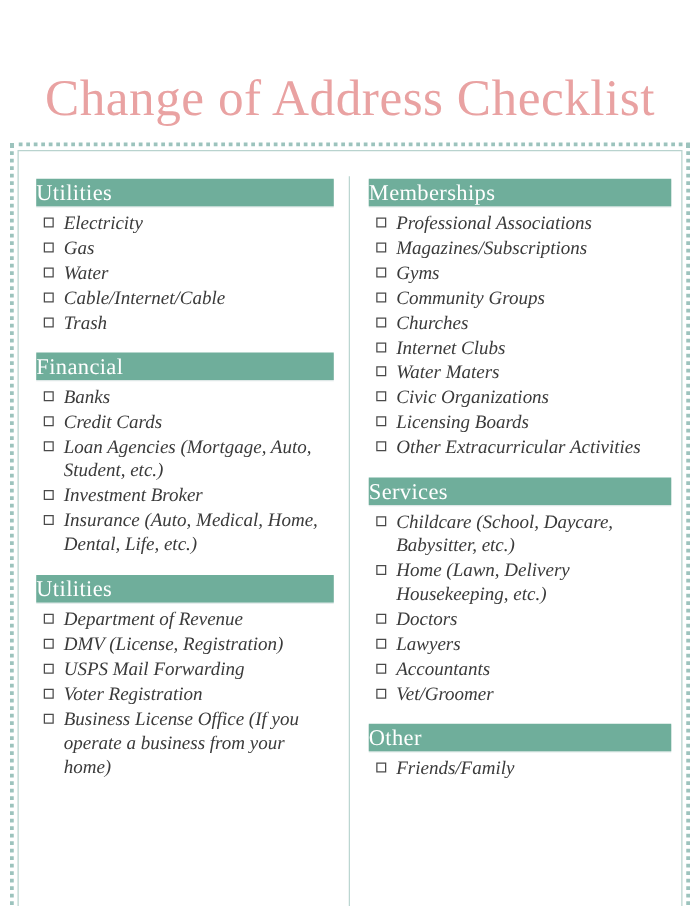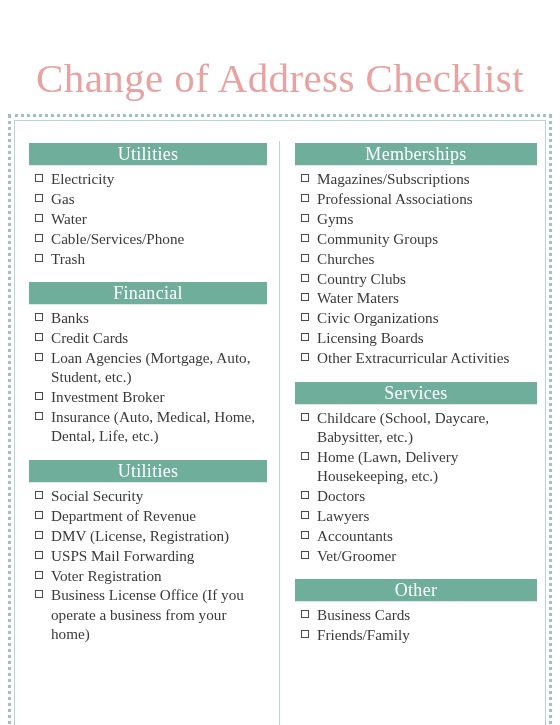--- a/index.html
+++ b/index.html
@@ -91,21 +91,21 @@
   }
   .col-right {
     width: 254px;
     padding: 18px 4px 0 8px;
   }
 
   
   .sec-header {
     background: #6fae9b;
     color: #ffffff;
-    text-align: center;
+    text-align: left;
     font-size: 18px;
     line-height: 22px;
     height: 22px;
     letter-spacing: 0.3px;
     margin: 0 0 4px 0;
     box-shadow: 0 1px 0 rgba(160,190,185,0.35);
   }
   .section + .section {
     margin-top: 14px;
   }
@@ -129,20 +129,21 @@
     left: 0;
     top: 5px;
     width: 8px;
     height: 8px;
     border: 1.3px solid #4a4a4a;
     background: #ffffff;
     box-sizing: border-box;
   }
   .li-text {
     display: block;
+    font-style: italic;
   }
 </style>
 </head>
 <body>
 
 <div class="page">
 
   <div class="title">Change of Address Checklist</div>
 
   <div class="frame-outer"></div>
@@ -161,21 +162,21 @@
             <li>
               <span class="cbox"></span>
               <span class="li-text">Gas</span>
             </li>
             <li>
               <span class="cbox"></span>
               <span class="li-text">Water</span>
             </li>
             <li>
               <span class="cbox"></span>
-              <span class="li-text">Cable/Services/Phone</span>
+              <span class="li-text">Cable/Internet/Cable</span>
             </li>
             <li>
               <span class="cbox"></span>
               <span class="li-text">Trash</span>
             </li>
           </ul>
         </div>
         <div class="section">
           <div class="sec-header">Financial</div>
           <ul class="checklist">
@@ -199,24 +200,20 @@
               <span class="cbox"></span>
               <span class="li-text">Insurance (Auto, Medical, Home, Dental, Life, etc.)</span>
             </li>
           </ul>
         </div>
         <div class="section">
           <div class="sec-header">Utilities</div>
           <ul class="checklist">
             <li>
               <span class="cbox"></span>
-              <span class="li-text">Social Security</span>
-            </li>
-            <li>
-              <span class="cbox"></span>
               <span class="li-text">Department of Revenue</span>
             </li>
             <li>
               <span class="cbox"></span>
               <span class="li-text">DMV (License, Registration)</span>
             </li>
             <li>
               <span class="cbox"></span>
               <span class="li-text">USPS Mail Forwarding</span>
             </li>
@@ -233,41 +230,41 @@
       </div>
 
     <div class="col col-divider"></div>
 
     <div class="col col-right" id="right-column">
         <div class="section">
           <div class="sec-header">Memberships</div>
           <ul class="checklist">
             <li>
               <span class="cbox"></span>
+              <span class="li-text">Professional Associations</span>
+            </li>
+            <li>
+              <span class="cbox"></span>
               <span class="li-text">Magazines/Subscriptions</span>
             </li>
             <li>
               <span class="cbox"></span>
-              <span class="li-text">Professional Associations</span>
-            </li>
-            <li>
-              <span class="cbox"></span>
               <span class="li-text">Gyms</span>
             </li>
             <li>
               <span class="cbox"></span>
               <span class="li-text">Community Groups</span>
             </li>
             <li>
               <span class="cbox"></span>
               <span class="li-text">Churches</span>
             </li>
             <li>
               <span class="cbox"></span>
-              <span class="li-text">Country Clubs</span>
+              <span class="li-text">Internet Clubs</span>
             </li>
             <li>
               <span class="cbox"></span>
               <span class="li-text">Water Maters</span>
             </li>
             <li>
               <span class="cbox"></span>
               <span class="li-text">Civic Organizations</span>
             </li>
             <li>
@@ -305,24 +302,20 @@
             </li>
             <li>
               <span class="cbox"></span>
               <span class="li-text">Vet/Groomer</span>
             </li>
           </ul>
         </div>
         <div class="section">
           <div class="sec-header">Other</div>
           <ul class="checklist">
-            <li>
-              <span class="cbox"></span>
-              <span class="li-text">Business Cards</span>
-            </li>
             <li>
               <span class="cbox"></span>
               <span class="li-text">Friends/Family</span>
             </li>
           </ul>
         </div>
       </div>
 
   </div>
 </div>

